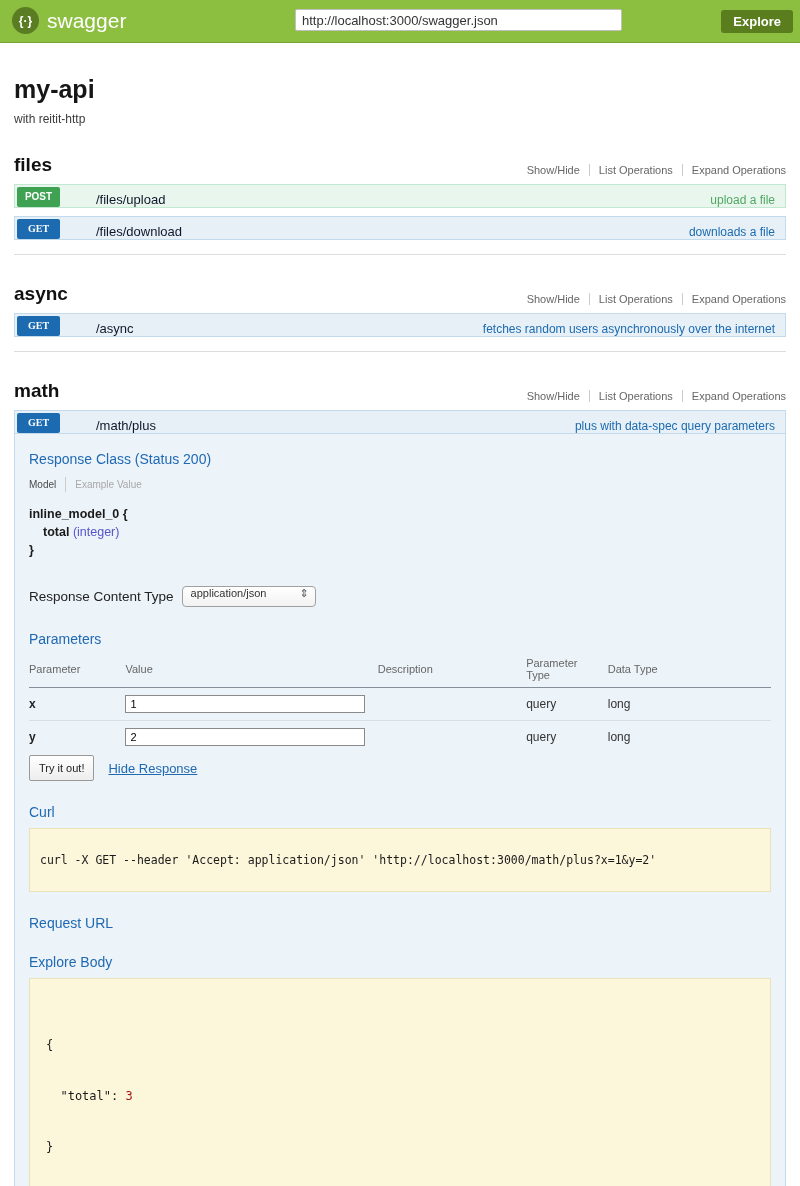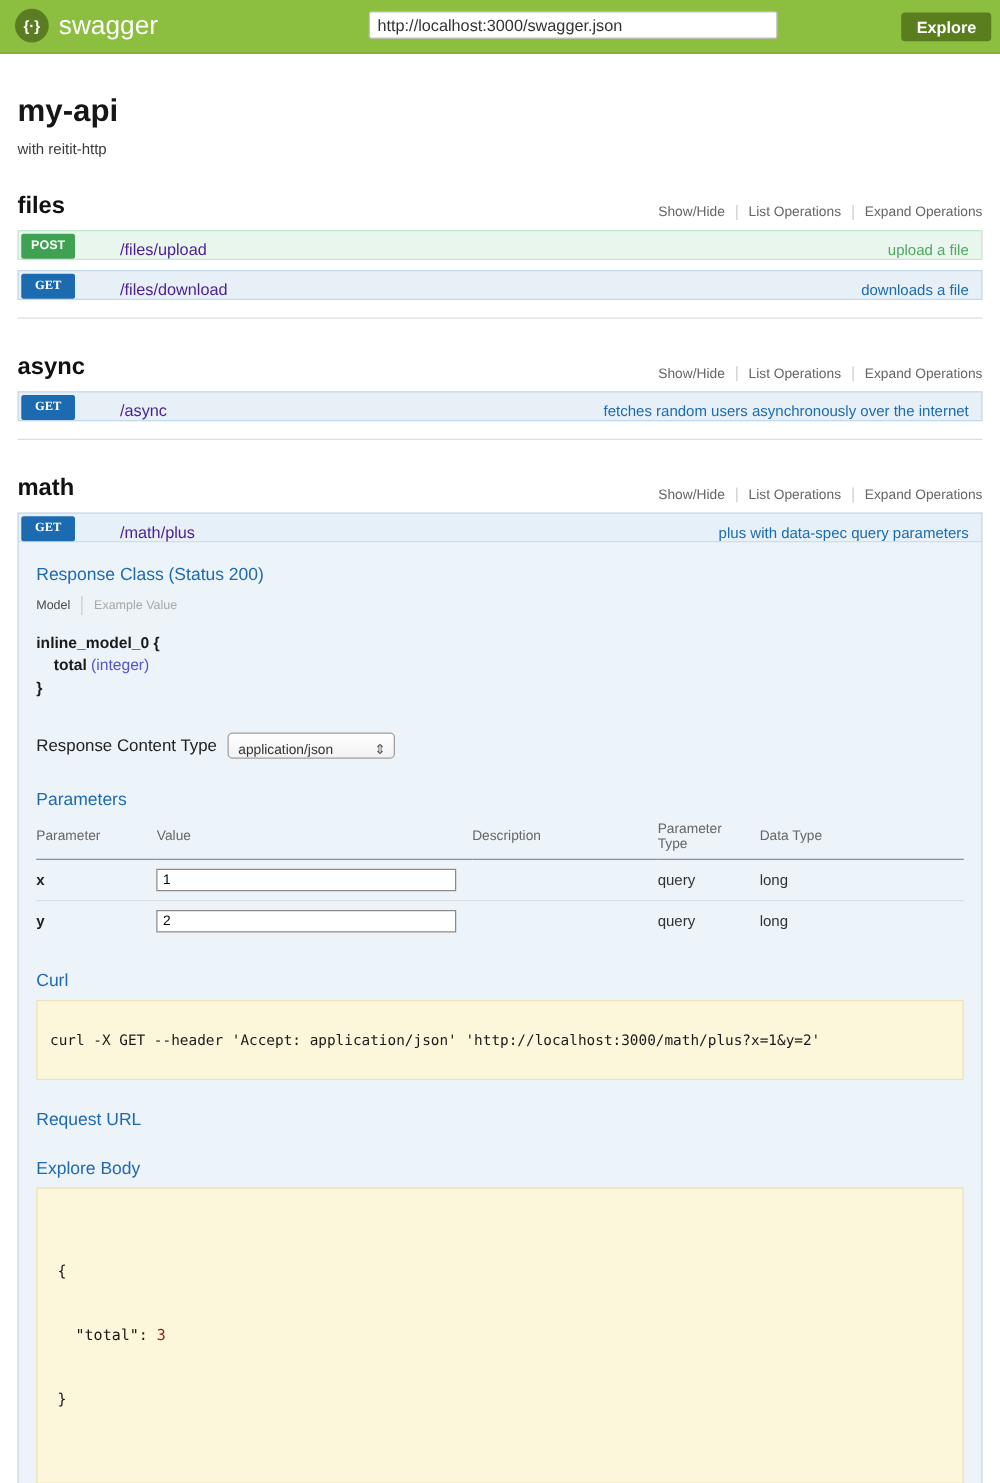--- a/index.html
+++ b/index.html
@@ -26,21 +26,21 @@
   .resource.bordered { border-bottom: 1px solid #ddd; padding-bottom: 14px; }
   .resource-head { display: flex; justify-content: space-between; align-items: flex-end; }
   .resource-head h2 { margin: 0; font-size: 19px; color: #111; font-weight: bold; }
   .resource-opts { font-size: 11px; color: #666; display: flex; align-items: center; }
   .resource-opts a { color: #666; text-decoration: none; cursor: pointer; }
   .opt-sep { width: 1px; height: 12px; background: #ccc; margin: 0 9px; }
 
   .endpoint { display: flex; align-items: flex-end; height: 24px; border: 1px solid; margin-top: 8px; cursor: pointer; gap: 24px; }
   .endpoint .badge { flex: 0 0 43px; height: 20px; line-height: 20px; margin-left: 2px; text-align: center;
                      color: #fff; font-size: 10px; font-weight: bold; border-radius: 2px; }
-  .endpoint .path { margin-left: 12px; font-size: 13px; color: #4c1d95; text-decoration: none; }
+  .endpoint .path { margin-left: 12px; font-size: 13px; color: #0f172a; text-decoration: none; }
   .endpoint .summary { margin-left: auto; margin-right: 10px; font-size: 12px; text-decoration: none; }
   .get-row  { background: #e7f0f7; border-color: #c3d9ec; }
   .get-row  .badge { background: #1c6bb0; font-family: Liberation Serif, serif; }
   .get-row  .summary { color: #1c6bb0; }
   .post-row { background: #e9f6ee; border-color: #c3e8d1; }
   .post-row .badge { background: #3fa152; }
   .post-row .summary { color: #50a862; }
 
   
   .operation { margin-top: 8px; }
@@ -52,21 +52,21 @@
   .tab-active { color: #4a4a4a; cursor: pointer; }
   .tab-inactive { color: #a8a8a8; cursor: pointer; }
   .vline { width: 1px; height: 15px; background: #ccc; margin: 0 9px; }
 
   .model-sig { margin-top: 13px; font-size: 12.5px; color: #1a1a1a; line-height: 18px; }
   .model-sig .bold { font-weight: bold; }
   .model-sig .prop-line { padding-left: 14px; }
   .prop-type { color: #5555cd; font-weight: normal; }
 
   .rct-row { margin-top: 27px; display: flex; align-items: center; font-size: 13.5px; color: #222; }
-  .select { margin-left: 8px; display: inline-flex; align-items: flex-end; justify-content: space-between;
+  .select { margin-left: 8px; display: inline-flex; align-items: flex-start; justify-content: space-between;
             width: 134px; height: 21px; padding: 0 6px 0 8px; background: linear-gradient(#fff, #f2f2f2);
             border: 1px solid #a0a0a0; border-radius: 4px; font-size: 11px; color: #333; cursor: pointer; }
   .select .arrow { font-size: 11px; color: #555; }
 
   .params-h { margin-top: 24px; }
   table.params { width: 100%; border-collapse: collapse; margin-top: 4px; }
   .params th { text-align: left; font-weight: 400; color: #666; font-size: 11px; padding: 6px 4px 6px 0;
                border-bottom: 1px solid #848f99; }
   .params td { padding: 7px 4px 7px 0; border-bottom: 1px solid #d7dfe5; font-size: 12px; color: #333; }
   .params tbody tr:last-child td { border-bottom: none; }
@@ -221,20 +221,24 @@
             <tr>
               <td class="pname">y</td>
               <td><input value="2" style=""></td>
               <td></td>
               <td>query</td>
               <td>long</td>
             </tr>
           </tbody>
         </table>
 
+        <div class="try-row">
+          <button class="try-btn">Try it out!</button>
+          <a class="hide-link">Hide Response</a>
+        </div>
 
         <h3 class="blue-h block-h">Curl</h3>
         <div class="code">curl -X GET --header 'Accept: application/json' 'http://localhost:3000/math/plus?x=1&amp;y=2'</div>
 
         <h3 class="blue-h block-h">Request URL</h3>
 
         <h3 class="blue-h block-h">Explore Body</h3>
         <div class="code body-block">
           <div class="json-line">{</div>
           <div class="json-line"><span>  "total": </span><span class="json-num">3</span></div>

